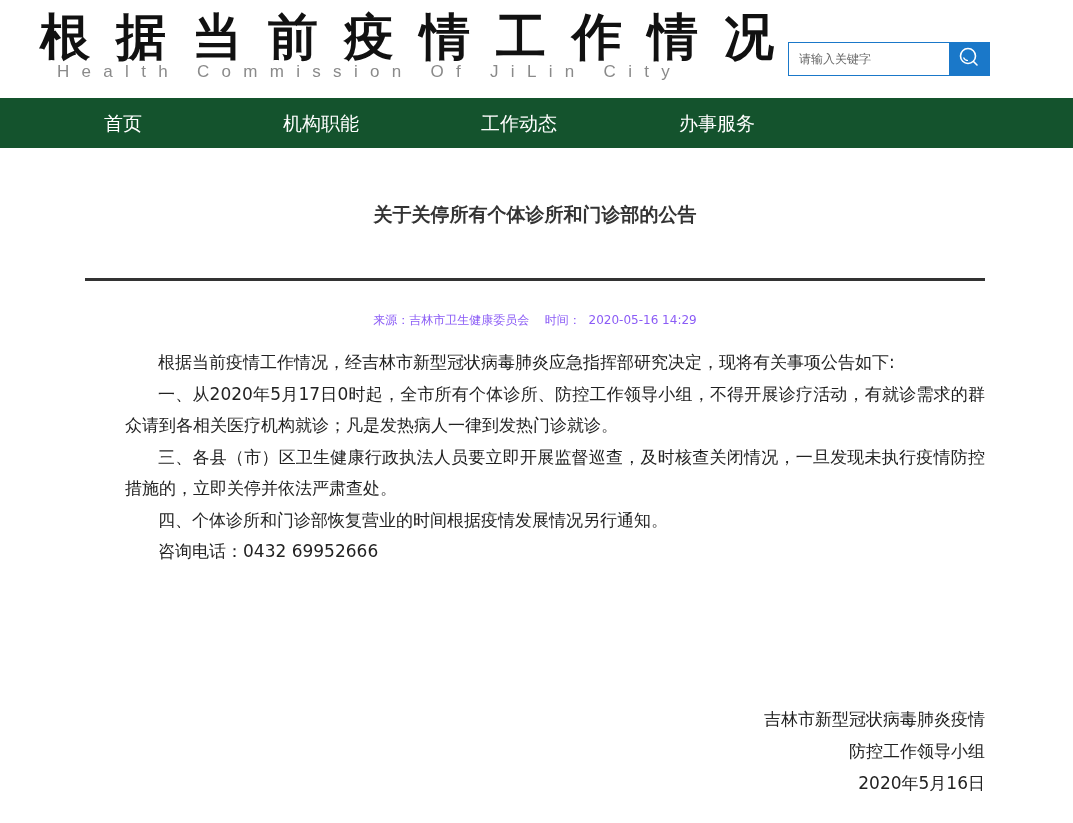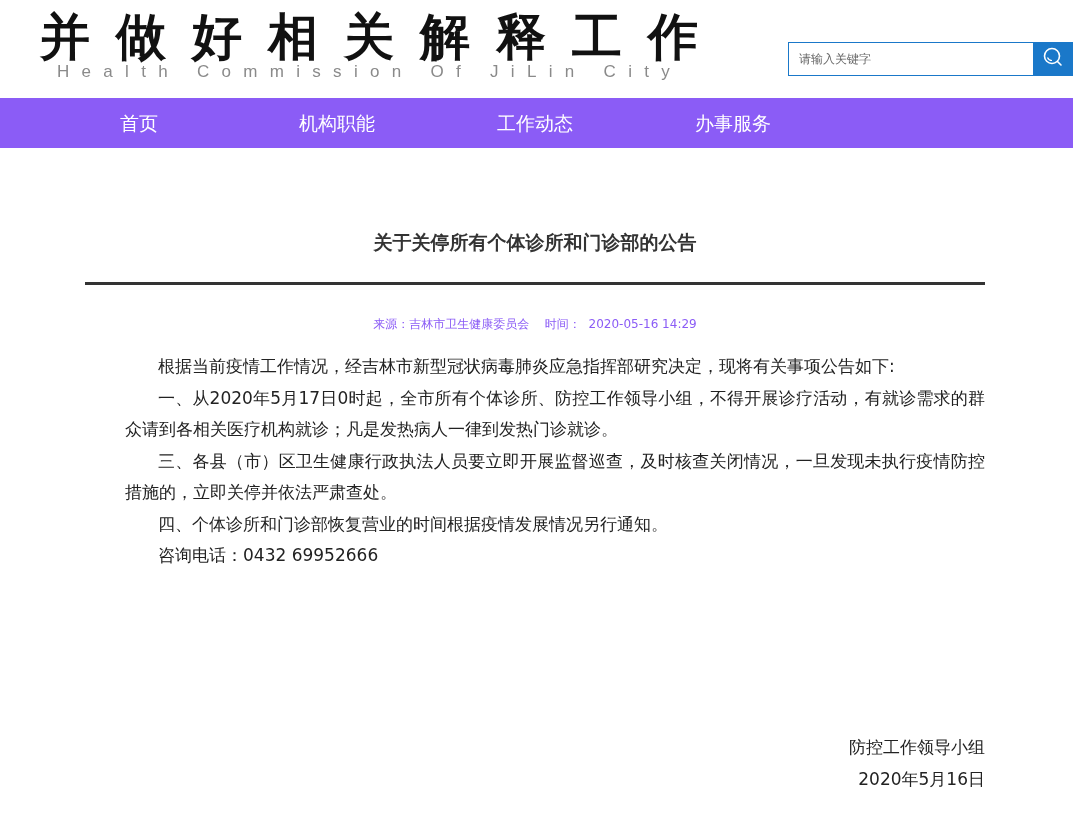--- a/index.html
+++ b/index.html
@@ -39,21 +39,21 @@
       font-size: 17px;
       color: #8a8a8a;
       letter-spacing: 12.3px;
       white-space: nowrap;
       line-height: 20px;
     }
     .search-box {
       position: absolute;
       left: 788px;
       top: 42px;
-      width: 286px;
+      width: 202px;
       height: 34px;
       display: flex;
       border: 1px solid #1a78c9;
     }
     .search-input {
       flex: 1;
       height: 100%;
       border: none;
       outline: none;
       padding-left: 10px;
@@ -68,47 +68,46 @@
       height: 100%;
       background: #1a78c9;
       display: flex;
       align-items: center;
       justify-content: center;
       cursor: pointer;
     }
     .nav {
       width: 1073px;
       height: 50px;
-      background: #8b5cf6;
+      background: #14532d;
       display: flex;
       align-items: center;
-      padding-left: 40px;
+      padding-left: 24px;
     }
     .nav-item {
       width: 198px;
       text-align: center;
       color: #ffffff;
       font-size: 19px;
       line-height: 50px;
       cursor: pointer;
     }
     .article {
       position: relative;
       width: 900px;
       margin-left: 85px;
     }
     .title {
       text-align: center;
       font-size: 19px;
       font-weight: bold;
       color: #333333;
       padding-top: 54px;
-      height: 106px;
+      height: 130px;
       line-height: 24px;
-      margin-top: 28px;
     }
     .divider {
       height: 3px;
       background: #333333;
       width: 900px;
     }
     .meta {
       text-align: center;
       font-size: 12px;
       color: #8b5cf6;
@@ -135,21 +134,21 @@
       text-align: right;
       font-size: 17px;
       line-height: 32px;
       color: #222222;
     }
   </style>
 </head>
 <body>
 
 <div class="header">
-  <div class="logo-cn">并做好相关解释工作</div>
+  <div class="logo-cn">根据当前疫情工作情况</div>
   <div class="logo-en">Health Commission Of JiLin City</div>
   <div class="search-box">
     <input class="search-input" type="text" placeholder="请输入关键字" style="">
     <div class="search-btn">
       <span>
         <svg width="22" height="22" viewBox="0 0 22 22">
           <circle cx="10" cy="10" r="7.5" fill="none" stroke="#ffffff" stroke-width="1.6"></circle>
           <line x1="15.5" y1="15.5" x2="19" y2="19" stroke="#ffffff" stroke-width="1.6" stroke-linecap="round"></line>
           <path d="M5.5 11.5 A5 5 0 0 0 10 14.5" fill="none" stroke="#ffffff" stroke-width="1.2"></path>
         </svg>
@@ -175,16 +174,17 @@
     <span>2020-05-16 14:29</span>
   </div>
   <div class="body">
     <p>根据当前疫情工作情况，经吉林市新型冠状病毒肺炎应急指挥部研究决定，现将有关事项公告如下:</p>
     <p>一、从2020年5月17日0时起，全市所有个体诊所、防控工作领导小组，不得开展诊疗活动，有就诊需求的群众请到各相关医疗机构就诊；凡是发热病人一律到发热门诊就诊。</p>
     <p>三、各县（市）区卫生健康行政执法人员要立即开展监督巡查，及时核查关闭情况，一旦发现未执行疫情防控措施的，立即关停并依法严肃查处。</p>
     <p>四、个体诊所和门诊部恢复营业的时间根据疫情发展情况另行通知。</p>
     <p>咨询电话：0432 69952666</p>
   </div>
   <div class="sign">
+    <div>吉林市新型冠状病毒肺炎疫情</div>
     <div>防控工作领导小组</div>
     <div>2020年5月16日</div>
   </div>
 </div>
 
 </body></html>

